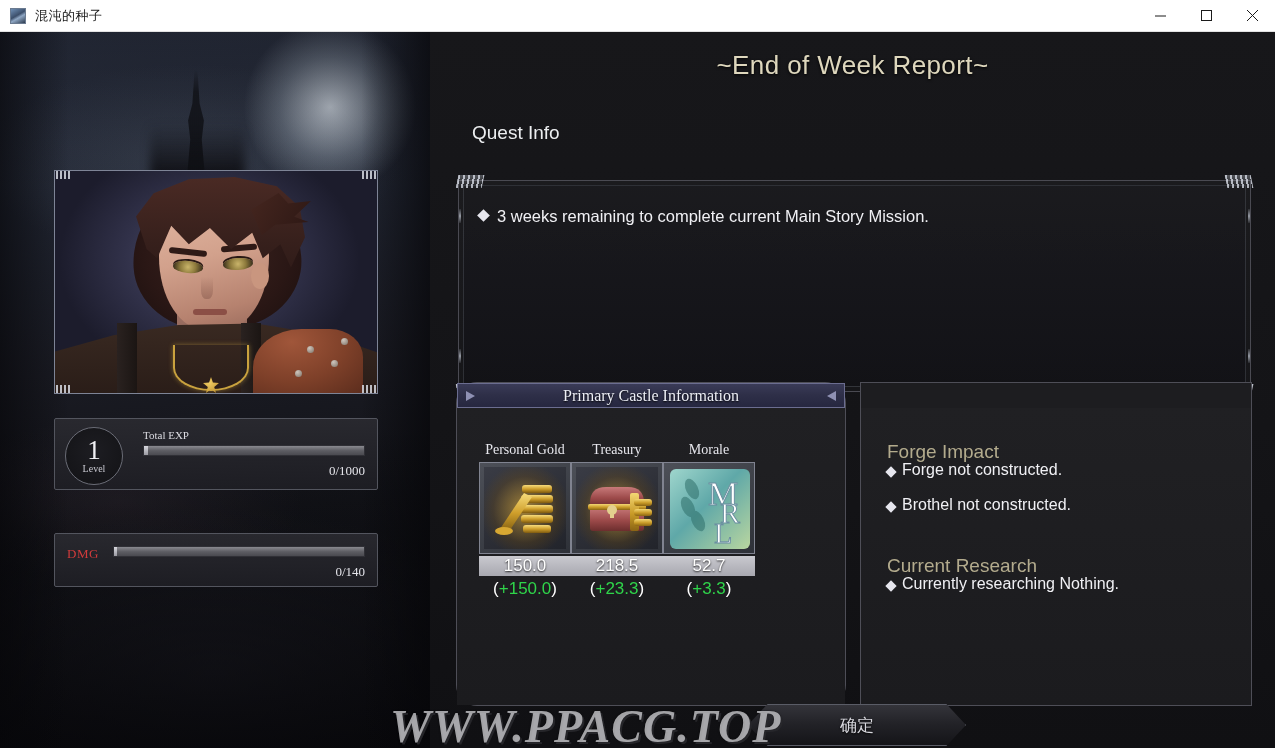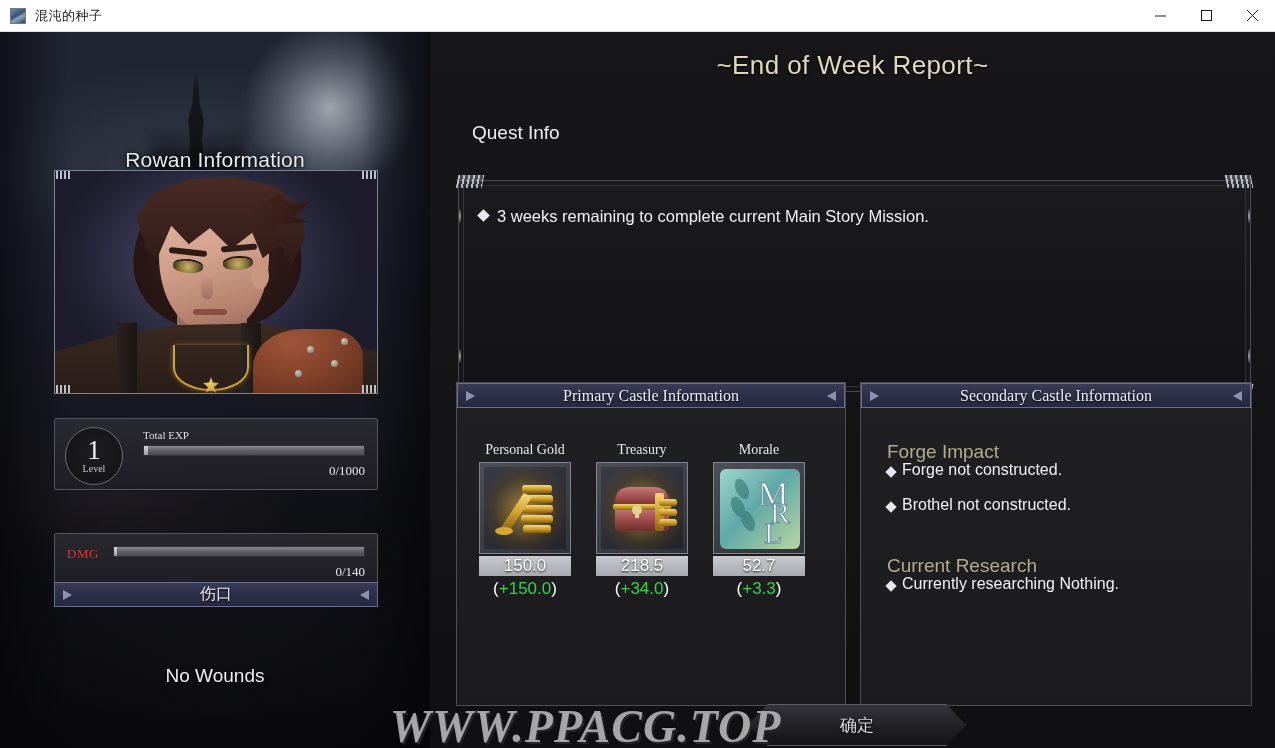--- a/index.html
+++ b/index.html
@@ -344,30 +344,30 @@
     width: 9px; height: 9px; background: #e6e6ee;
     transform: rotate(45deg);
   }
 
   
   .castle-panel {
     position: absolute; top: 350px; height: 324px;
     background: #1d1d20;
     border: 1px solid #4e4e57;
   }
-  #primary-panel   { left: 26px;  width: 390px; }
+  #primary-panel   { left: 26px;  width: 390px; border-radius: 21px; }
   #secondary-panel { left: 430px; width: 392px; }
   .castle-body {
     position: absolute; left: 0; top: 25px; right: 0; bottom: 0;
     background: linear-gradient(180deg, #202023 0%, #1b1b1e 100%);
   }
 
   
   .res-row {
-    position: absolute; left: 22px; top: 34px; display: flex; gap: 25px;
+    position: absolute; left: 22px; top: 34px; display: flex; 
   }
   .res-col { width: 92px; text-align: center; }
   .res-name {
     font-family: "Liberation Serif", serif;
     font-size: 14px; color: #e6e6ec; margin-bottom: 4px;
   }
   .res-icon {
     width: 92px; height: 92px;
     border: 1px solid #808390;
     position: relative; overflow: hidden;
@@ -461,21 +461,20 @@
 </div>
 
 <div id="stage">
 
   <div id="left-panel">
     <div id="left-bg"></div>
     <div id="tower2"></div>
     <div id="tower"></div>
     <div id="left-vign"></div>
 
-    <div id="rowan-title">Rowan Information</div>
 
     <div id="portrait-frame">
       <div id="portrait-art">
         <div class="p-bg"></div>
         <div class="p-hair-back"></div>
         <div class="p-neck"></div>
         <div class="p-face"></div>
         <div class="p-ear"></div>
         <div class="p-brow l"></div>
         <div class="p-brow r"></div>
@@ -515,26 +514,20 @@
     </div>
 
     <div class="stat-box" id="dmg-box">
       <div id="dmg-label">DMG</div>
       <div class="bar-track" style="left:58px; top:12px; width:252px;">
         <div class="bar-fill" id="dmg-fill" style="width:3px;"></div>
       </div>
       <div class="bar-val" style="left:150px; top:30px; width:160px;">0/140</div>
     </div>
 
-    <div class="hdr-bar" id="wounds-hdr">
-      <span class="arrow-l"></span>
-      <span class="txt">伤口</span>
-      <span class="arrow-r"></span>
-    </div>
-    <div id="no-wounds">No Wounds</div>
   </div>
 
   <div id="right-panel">
     <div id="right-bg"></div>
 
     <div id="report-title">~End of Week Report~</div>
     <div id="quest-label">Quest Info</div>
 
     <div class="ornate" id="quest-box">
       <div id="quest-inner"></div>
@@ -608,21 +601,21 @@
                 <rect x="16" y="41" width="58" height="6" rx="2" fill="url(#gband)"></rect>
                 <rect x="58" y="30" width="9" height="38" rx="2" fill="url(#gband)"></rect>
                 <rect x="62" y="36" width="18" height="7" rx="3" fill="url(#gband)"></rect>
                 <rect x="62" y="46" width="18" height="7" rx="3" fill="url(#gband)"></rect>
                 <rect x="62" y="56" width="18" height="7" rx="3" fill="url(#gband)"></rect>
                 <circle cx="40" cy="47" r="5" fill="#e3cf8e"></circle>
                 <rect x="38" y="47" width="4" height="8" fill="#e3cf8e"></rect>
               </svg>
             </div>
             <div class="res-value">218.5</div>
-            <div class="res-delta">(<span class="g">+34.0</span>)</div>
+            <div class="res-delta">(<span class="g">+23.3</span>)</div>
           </div>
 
           <div class="res-col">
             <div class="res-name">Morale</div>
             <div class="res-icon">
               <svg width="92" height="92" viewBox="0 0 92 92" style="position:absolute;left:0;top:0">
                 <defs>
                   <linearGradient id="mrlbg" x1="0" y1="0" x2="1" y2="1">
                     <stop offset="0%" stop-color="#9fd6cd"></stop>
                       <stop offset="45%" stop-color="#5fa8a8"></stop>
@@ -642,25 +635,20 @@
             </div>
             <div class="res-value">52.7</div>
             <div class="res-delta">(<span class="g">+3.3</span>)</div>
           </div>
 
         </div>
       </div>
     </div>
 
     <div class="castle-panel" id="secondary-panel">
-      <div class="hdr-bar">
-        <span class="arrow-l"></span>
-        <span class="txt">Secondary Castle Information</span>
-        <span class="arrow-r"></span>
-      </div>
       <div class="castle-body">
 
         <div class="sec-block" style="top:33px;">
           <div class="sec-head">Forge Impact</div>
           <div class="sec-item">
             <span class="sec-bullet"></span>
             <span>Forge not constructed.</span>
           </div>
         </div>
 

